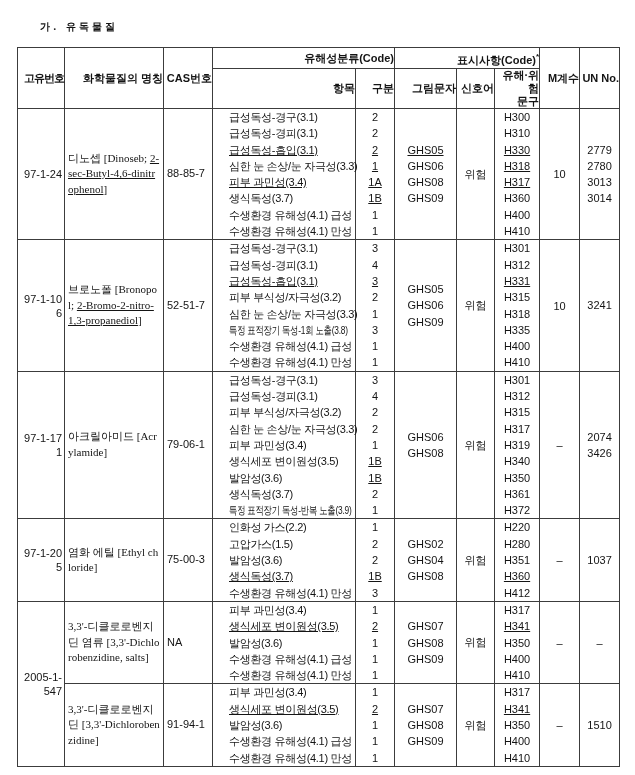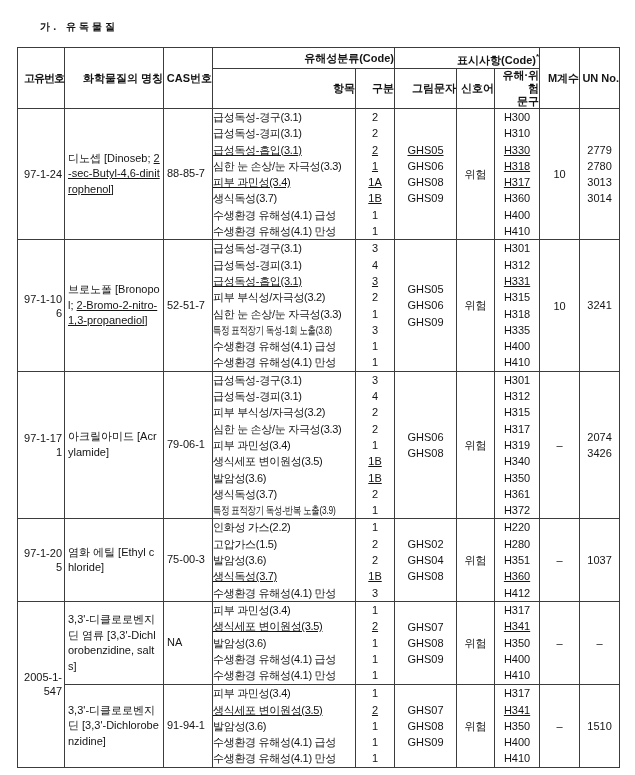--- a/index.html
+++ b/index.html
@@ -10,23 +10,23 @@
        font-size:10px;font-weight:bold;letter-spacing:3px;}
   table.substances{position:absolute;left:17px;top:47px;width:602px;
        border-collapse:collapse;table-layout:fixed;font-size:11px;}
   th,td{border:1px solid #3c3c3c;padding:0;font-weight:normal;vertical-align:middle;}
   thead th{text-align:right;line-height:13px;font-size:11px;font-weight:bold;}
   tr.hrow1 th{height:20px;}
   tr.hrow2 th{height:29px;}
   th.tight{letter-spacing:-1px;}
   sup.mark{font-size:8px;}
   td.c-id{text-align:right;word-break:break-all;line-height:14px;padding:0 2px;}
-  td.c-name{padding:10px 3px;word-break:break-all;line-height:15.6px;}
+  td.c-name{padding:10px 3px;word-break:break-all;line-height:15.6px;font-family:Liberation Serif, serif;}
   td.c-cas{padding:9px 3px;word-break:break-all;line-height:15.6px;}
-  td.c-item{vertical-align:top;padding-left:0;}
+  td.c-item{vertical-align:top;padding-left:16px;}
   td.c-cat,td.c-h{vertical-align:top;}
   .ln{height:16.3px;line-height:16.3px;white-space:nowrap;letter-spacing:-0.3px;overflow:visible;}
   .ctr{text-align:center;letter-spacing:0;}
   .b{font-weight:normal;}
   .ul{text-decoration:underline;}
   .cond{display:inline-block;transform:scaleX(0.76);transform-origin:0 50%;}
   td.c-picto,td.c-sig,td.c-m,td.c-un{text-align:center;}
   td.c-picto .ln,td.c-un .ln{letter-spacing:0;}
 </style>
 </head>

